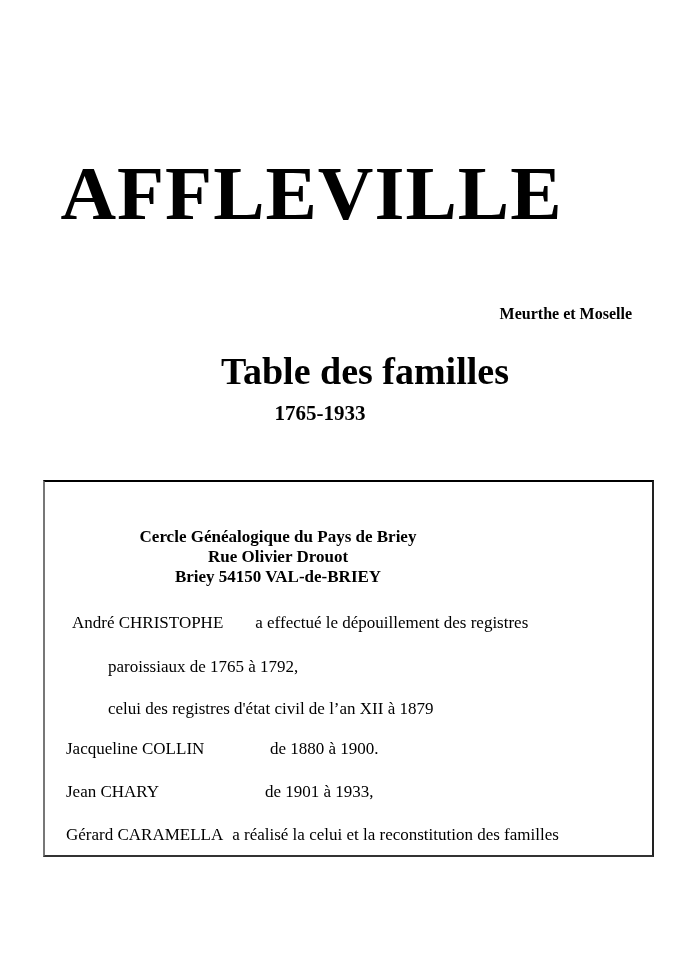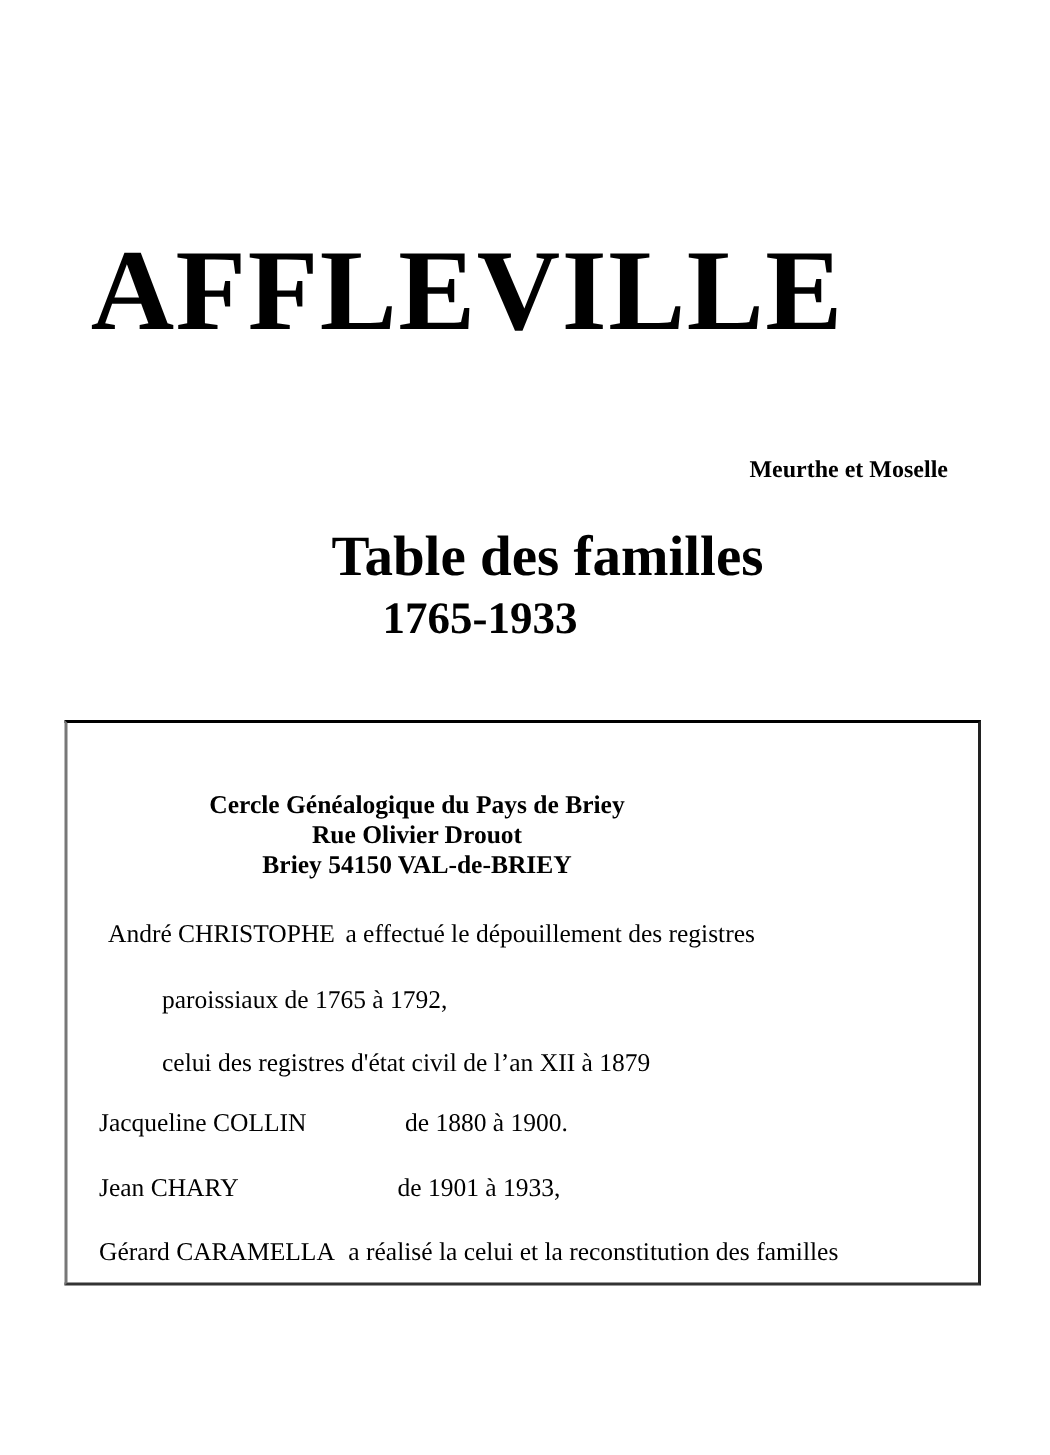--- a/index.html
+++ b/index.html
@@ -35,21 +35,21 @@
       left: 0; width: 642px; top: 349px;
       text-align: center;
       font-size: 38px;
       font-weight: bold;
       line-height: 44px;
       margin-left: 44px;
     }
     .years {
       left: 0; width: 640px; top: 396px;
       text-align: center;
-      font-size: 30px;
+      font-size: 21px;
       font-weight: bold;
       line-height: 34px;
     }
     .box {
       left: 43px; top: 480px;
       width: 611px; height: 377px;
       border-top: 2px solid #000;
       border-right: 2px solid #222;
       border-bottom: 2px solid #333;
       border-left: 2px solid #777;
@@ -80,21 +80,21 @@
 
 <div class="abs box"></div>
 
 <div class="abs org">
   <div>Cercle Généalogique du Pays de Briey</div>
   <div>Rue Olivier Drouot</div>
   <div>Briey 54150 VAL-de-BRIEY</div>
 </div>
 
 <div class="abs row" style="left:72px; top:612px;">
-  <span class="name">André CHRISTOPHE</span><span class="desc" style="margin-left:7px;">a effectué le dépouillement des registres</span>
+  <span class="name">André CHRISTOPHE</span><span class="desc" style="margin-left:32px;">a effectué le dépouillement des registres</span>
 </div>
 
 <div class="abs row" style="left:108px; top:656px;">
   <span class="desc">paroissiaux de 1765 à 1792,</span>
 </div>
 
 <div class="abs row" style="left:108px; top:698px;">
   <span class="desc">celui des registres d'état civil de l’an XII à 1879</span>
 </div>
 

